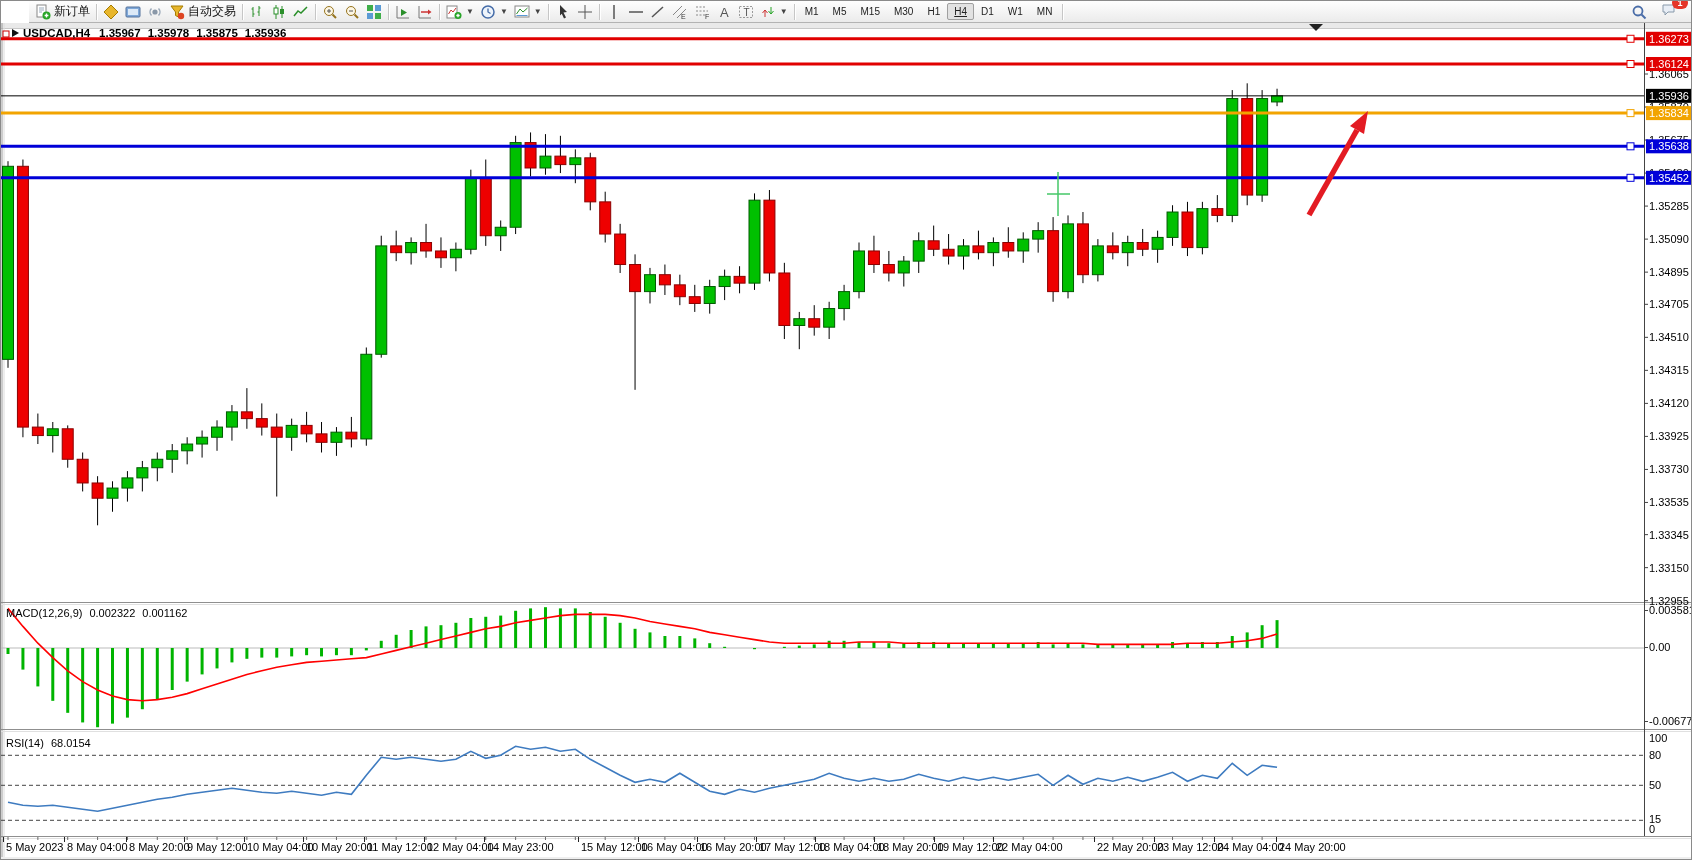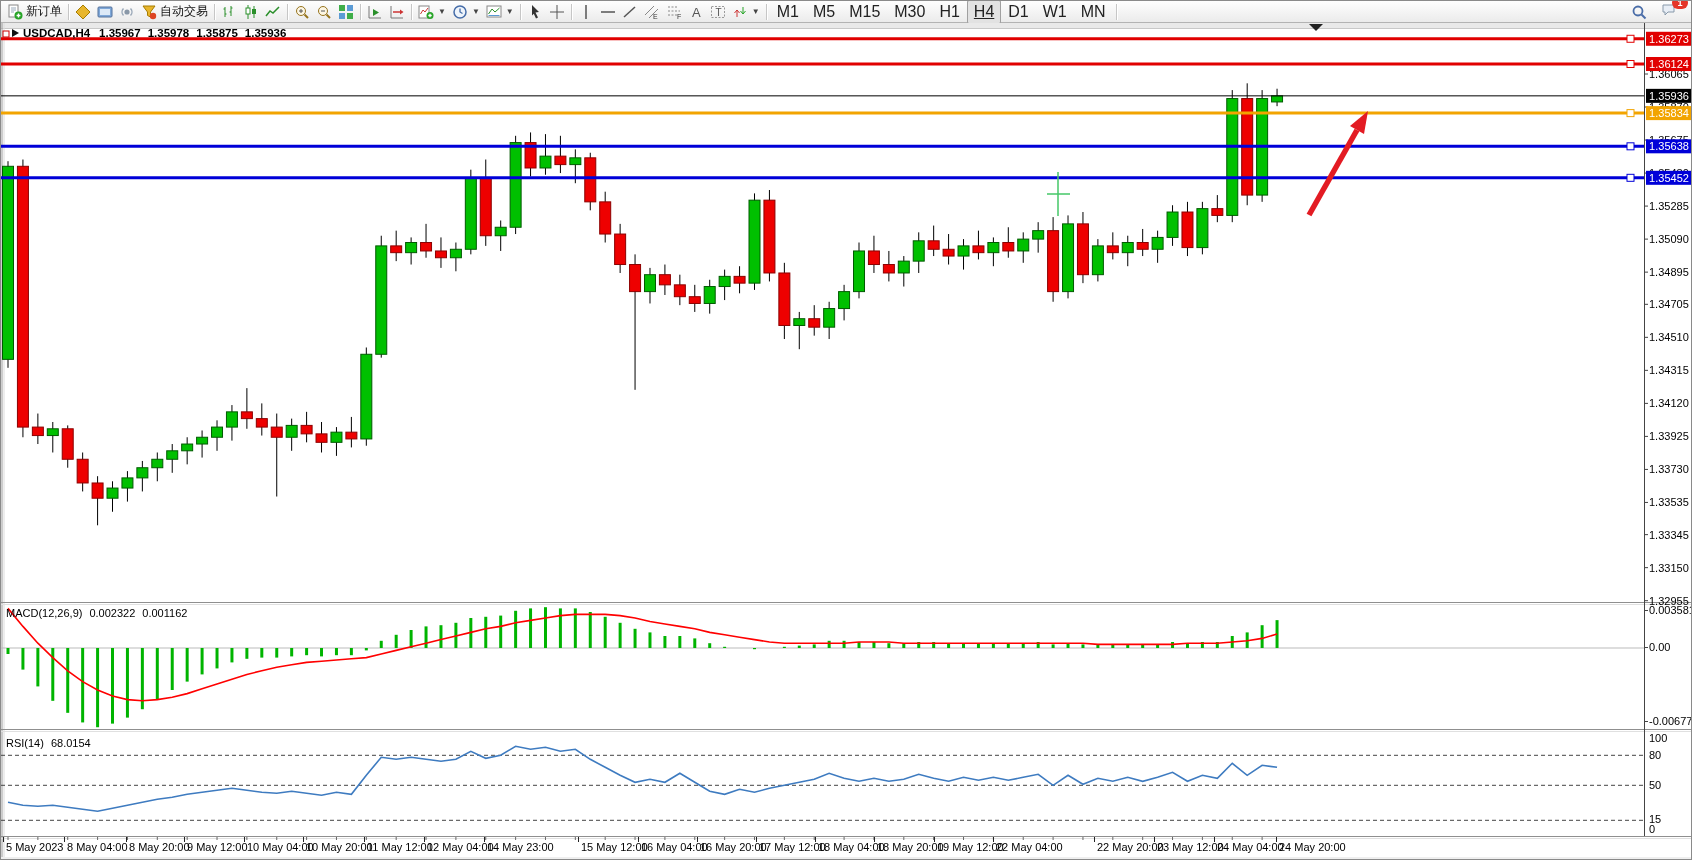--- a/index.html
+++ b/index.html
@@ -1,24 +1,24 @@
 <!DOCTYPE html>
 <html><head>
 <meta charset="utf-8">
 <style>
   html,body{margin:0;padding:0;background:#888;}
   body{font-family:"Liberation Sans",sans-serif;font-size:12px;}
   #app{width:1692px;height:860px;background:#fff;position:relative;box-sizing:border-box;border:1px solid #8a8a8a;overflow:hidden;}
-  #toolbar{height:22px;background:linear-gradient(#fefefe,#ebebeb);border-bottom:1px solid #b3b3b3;display:flex;align-items:center;padding:0 3px;box-sizing:border-box;}
+  #toolbar{height:22px;background:linear-gradient(#fefefe,#ebebeb);border-bottom:1px solid #b3b3b3;display:flex;align-items:center;padding:0 3px;box-sizing:border-box;margin-left:28px;}
   .tbtn{display:inline-flex;align-items:center;gap:3px;height:20px;padding:0 3px;cursor:default;}
   .tbtn svg{display:block;}
   .tlabel{font-size:12px;color:#111;white-space:nowrap;}
   .tsep{width:1px;height:16px;background:#c6c6c6;margin:0 3px;box-shadow:1px 0 0 #fff;flex:none;}
   .caret{font-size:8px;color:#444;margin-left:1px;}
-  .tf{font-size:16px;color:#222;padding:2px 6px;border:1px solid transparent;border-radius:2px;}
+  .tf{font-size:10px;color:#222;padding:2px 6px;border:1px solid transparent;border-radius:2px;}
   .tf.active{background:#e2e2e2;border:1px solid #a0a0a0;text-decoration:underline;}
   #tb-right{margin-left:auto;display:flex;align-items:center;gap:8px;padding-right:8px;}
   .chatwrap{position:relative;display:inline-block;}
   .notif{position:absolute;top:-5px;right:-8px;background:#e53528;color:#fff;border-radius:8px;font-size:9px;line-height:12px;min-width:8px;padding:0 4px;text-align:center;font-weight:bold;}
   #chart-area{position:relative;height:838px;background:#fff;}
   text{font-family:"Liberation Sans",sans-serif;}
 </style>
 </head>
 <body>
 

